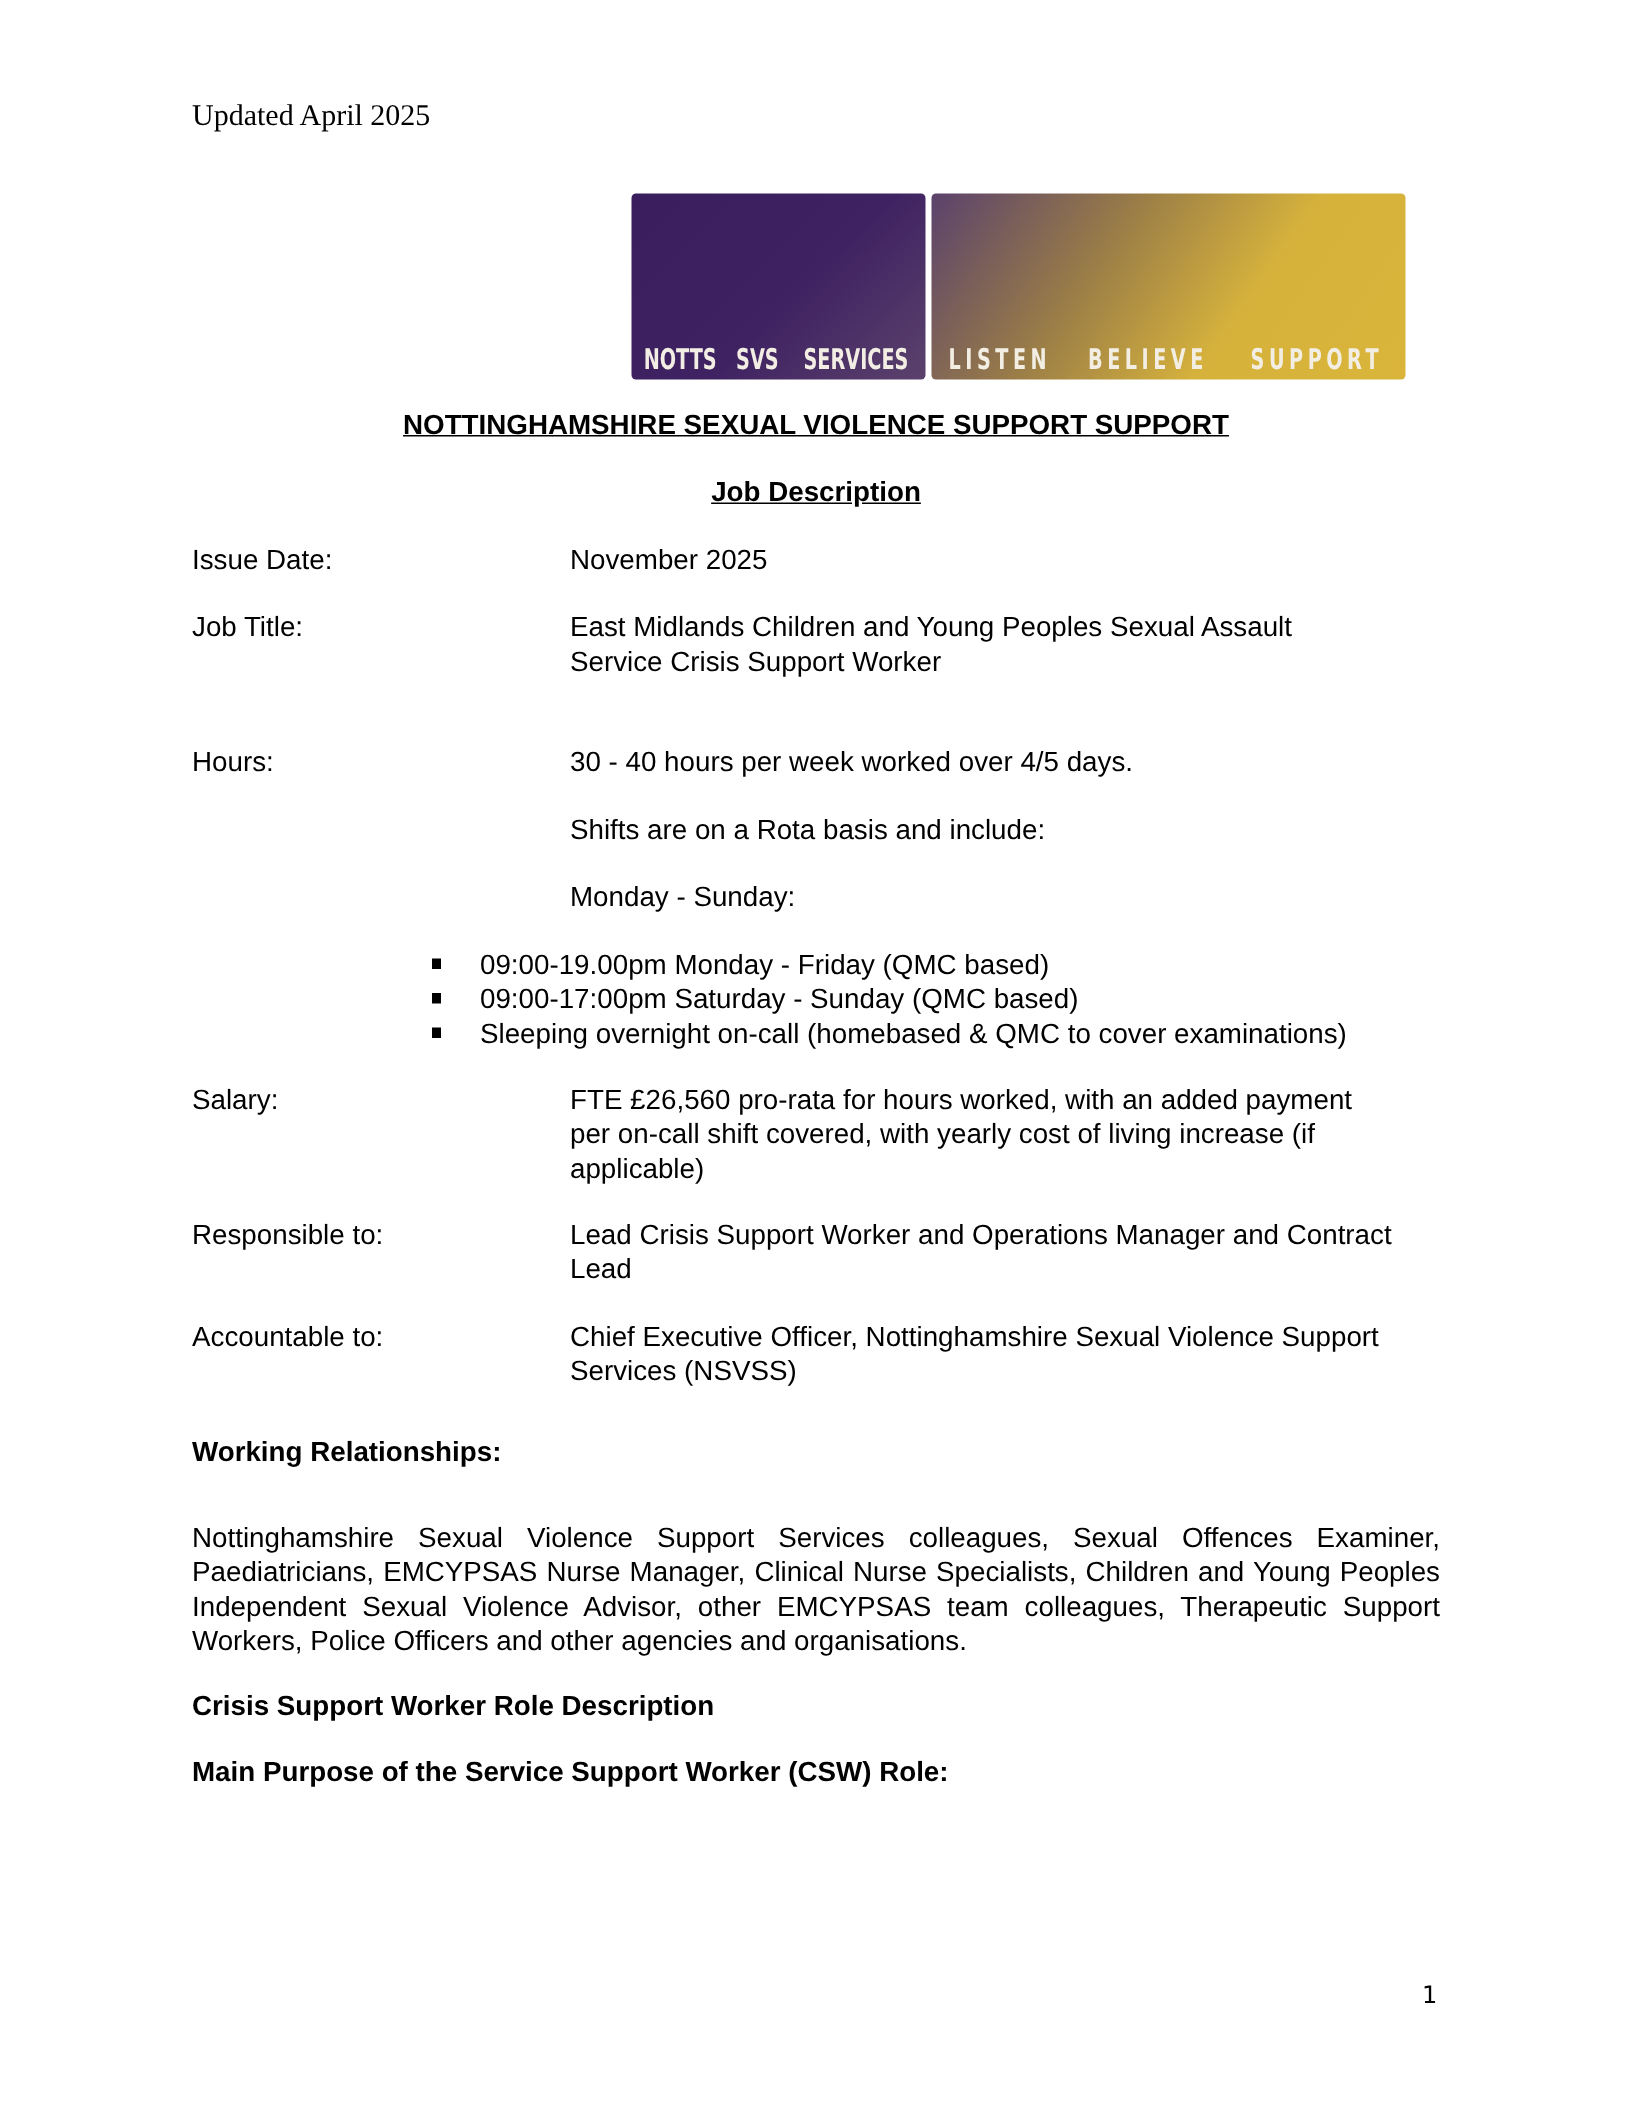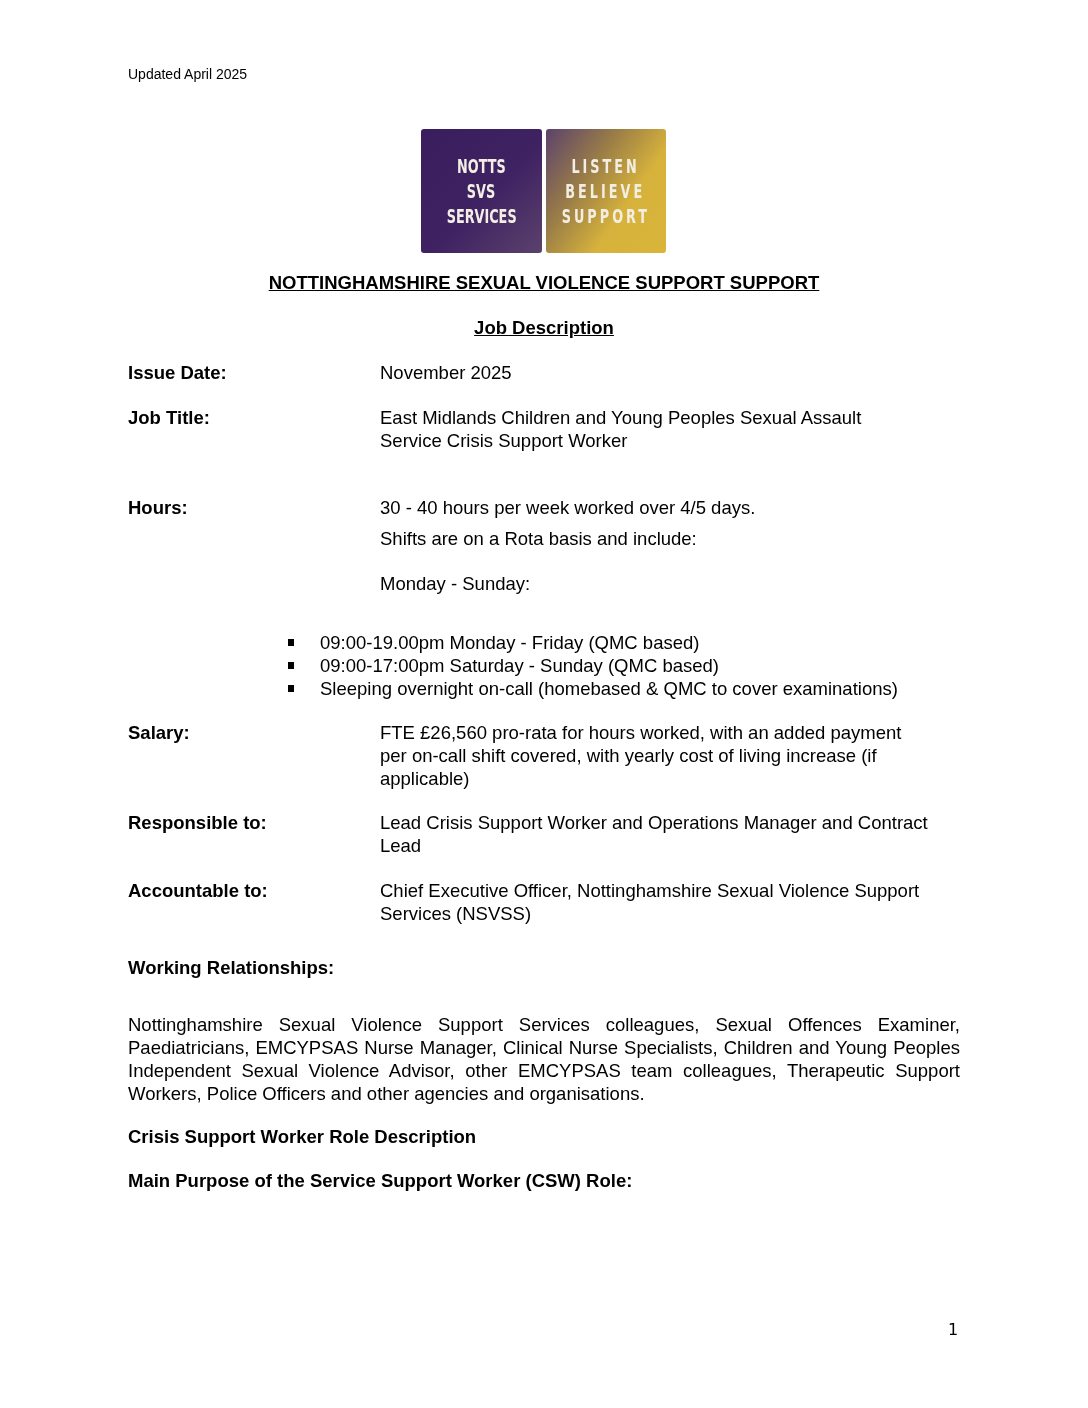--- a/index.html
+++ b/index.html
@@ -1,27 +1,27 @@
 <!DOCTYPE html>
 <html><head>
 <meta charset="utf-8">
 <style>
   html, body { margin: 0; padding: 0; background: #ffffff; }
   body { width: 1088px; height: 1408px; position: relative; overflow: hidden; color: #000; }
-  .hdr { position: absolute; left: 128px; top: 66px; font-family: Liberation Sans, sans-serif; font-size: 14px; }
+  .hdr { position: absolute; left: 128px; top: 66px; font-family: Liberation Serif, serif; font-size: 20px; }
   .logo-wrap { position: absolute; left: 421px; top: 129px; width: 245px; height: 124px; display: flex; gap: 4px; }
-  .logo-wrap .tile { flex: 1; border-radius: 3px; display: flex; flex-direction: column; align-items: center; justify-content: center; }
+  .logo-wrap .tile { flex: 1; border-radius: 3px; display: flex; flex-direction: row; align-items: flex-end; justify-content: center; }
   .logo-wrap .tile span { font-family: "DejaVu Sans Condensed", "DejaVu Sans", sans-serif; font-weight: bold; color: #f3eee4; font-size: 19px; line-height: 25px; display: block; transform: scaleX(0.75); }
   .logo-wrap .left { background: linear-gradient(135deg, #3a1d5d 0%, #3f2262 55%, #5b426c 100%); }
   .logo-wrap .right { background: linear-gradient(125deg, #5b426c 0%, #9a7d47 35%, #d6b23c 65%, #dab53a 100%); }
   .logo-wrap .right span { letter-spacing: 4px; }
   .doc { position: absolute; left: 128px; top: 0; width: 832px; font-family: "Liberation Sans", sans-serif; font-size: 18.5px; line-height: 23px; }
   .center-title { position: absolute; left: 0; width: 832px; text-align: center; font-weight: bold; text-decoration: underline; }
   .row { position: absolute; left: 0; width: 832px; }
-  .row .lbl { position: absolute; left: 0; font-weight: bold; text-align: right; }
+  .row .lbl { position: absolute; left: 0; font-weight: normal; text-align: right; }
   .row .val { position: absolute; left: 252px; width: 582px; }
   .bullets { position: absolute; left: 160px; margin: 0; padding: 0; list-style: none; }
   .bullets li { position: relative; padding-left: 32px; height: 23px; }
   .bullets li .b { position: absolute; left: 0; top: 8px; width: 6px; height: 7px; background: #000; }
   .para { position: absolute; left: 0; width: 832px; text-align: justify; }
   .bold { font-weight: bold; }
   .pageno { position: absolute; left: 948px; top: 1320px; font-family: "DejaVu Sans", sans-serif; font-size: 16px; }
 </style>
 </head>
 <body>
@@ -55,21 +55,21 @@
     <div class="val">
       <div>East Midlands Children and Young Peoples Sexual Assault</div>
       <div>Service Crisis Support Worker</div>
     </div>
   </div>
 
   <div class="row" style="top:496px">
     <span class="lbl">Hours:</span>
     <div class="val">
       <div>30 - 40 hours per week worked over 4/5 days.</div>
-      <div style="margin-top:8px">Shifts are on a Rota basis and include:</div>
+      <div style="margin-top:22px">Shifts are on a Rota basis and include:</div>
       <div style="margin-top:22px">Monday - Sunday:</div>
     </div>
   </div>
 
   <ul class="bullets" style="top:631px">
     <li><span class="b"></span><span>09:00-19.00pm Monday - Friday (QMC based)</span></li>
     <li><span class="b"></span><span>09:00-17:00pm Saturday - Sunday (QMC based)</span></li>
     <li><span class="b"></span><span>Sleeping overnight on-call (homebased &amp; QMC to cover examinations)</span></li>
   </ul>
 

